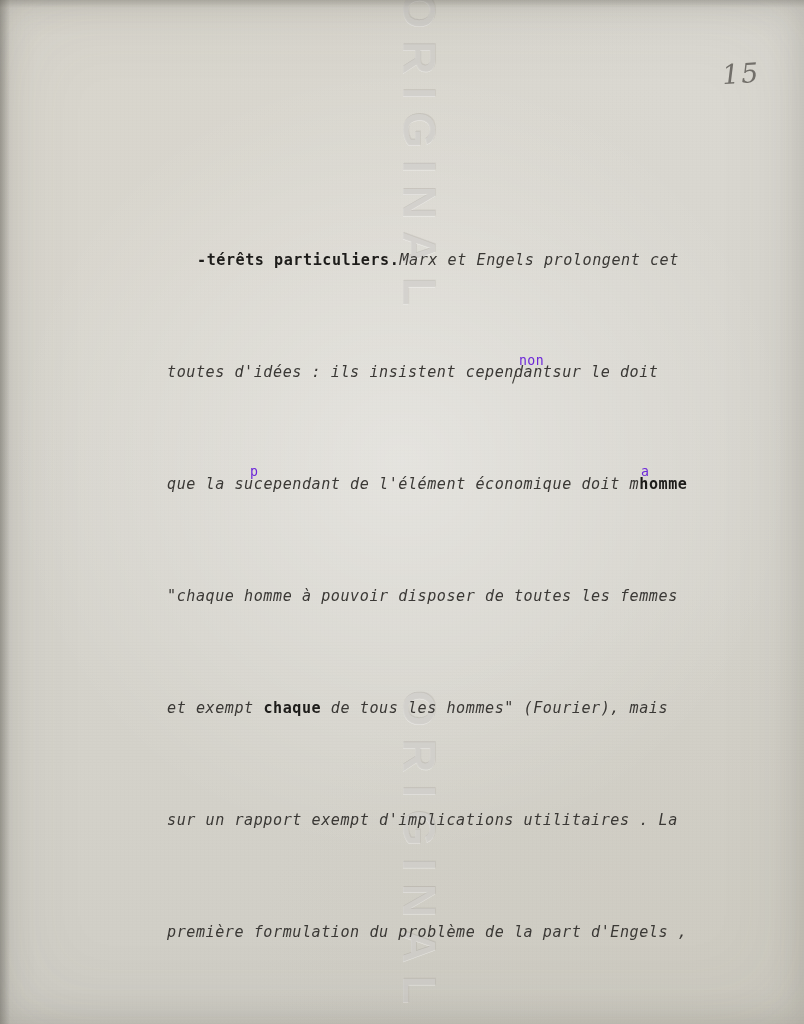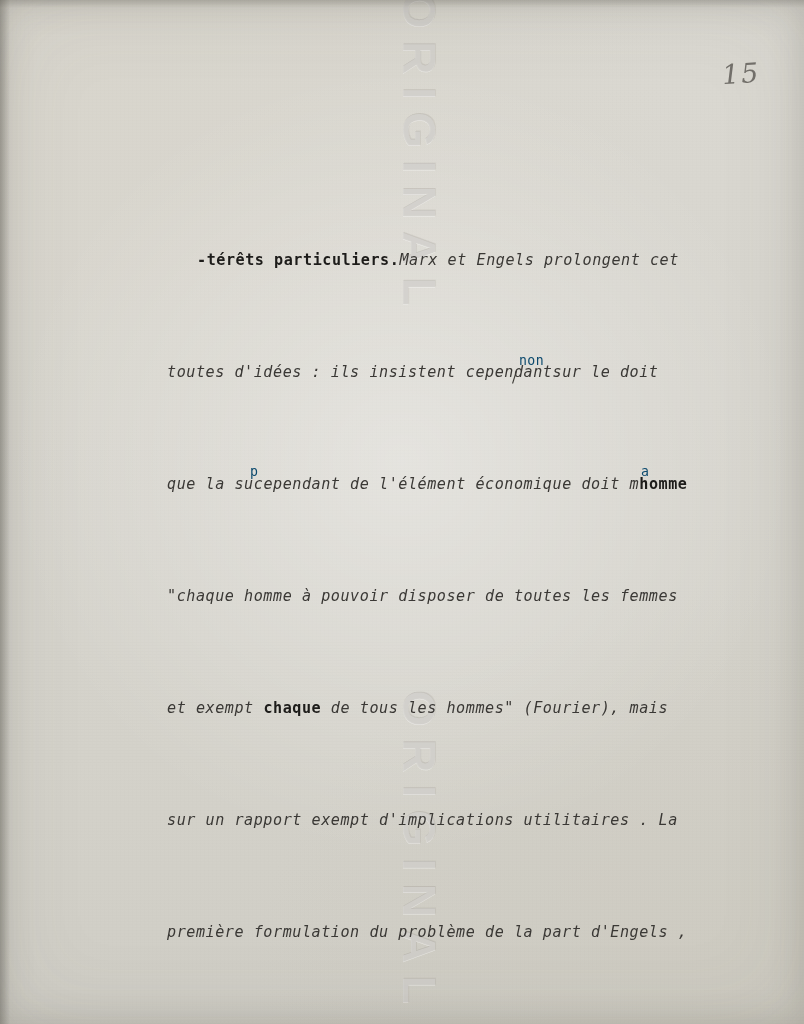--- a/index.html
+++ b/index.html
@@ -115,21 +115,21 @@
   .ink-mid    { color: #3a3835; font-style: italic; }
 
   .indent { padding-left: 30px; }
 
   
   .sup-type {
     position: absolute;
     font-family: "DejaVu Sans Mono", monospace;
     font-size: 13.2px;
     letter-spacing: 0.4px;
-    color: #0c4a6e;
+    color: #6d28d9;
     line-height: 1;
     text-align: right;
   }
 
   
   .caret-mark {
     position: absolute;
     font-family: "DejaVu Serif", serif;
     color: #3d3b37;
     font-size: 15px;

